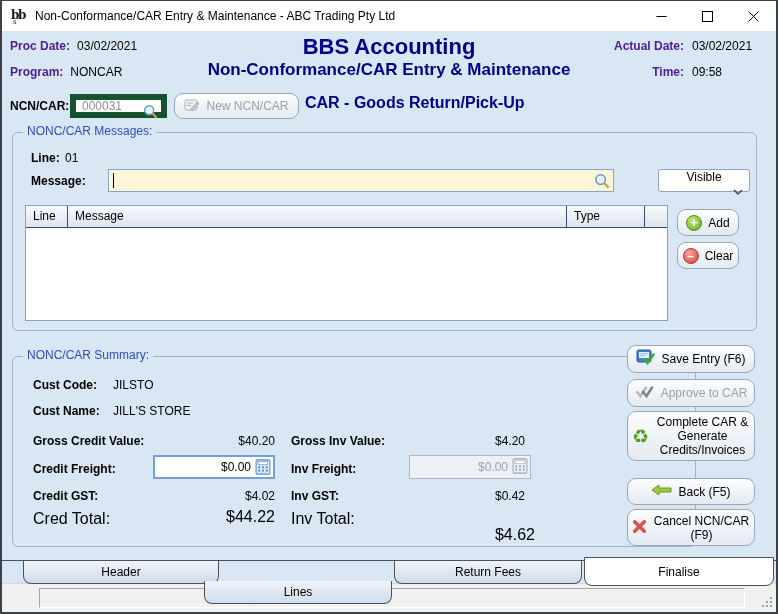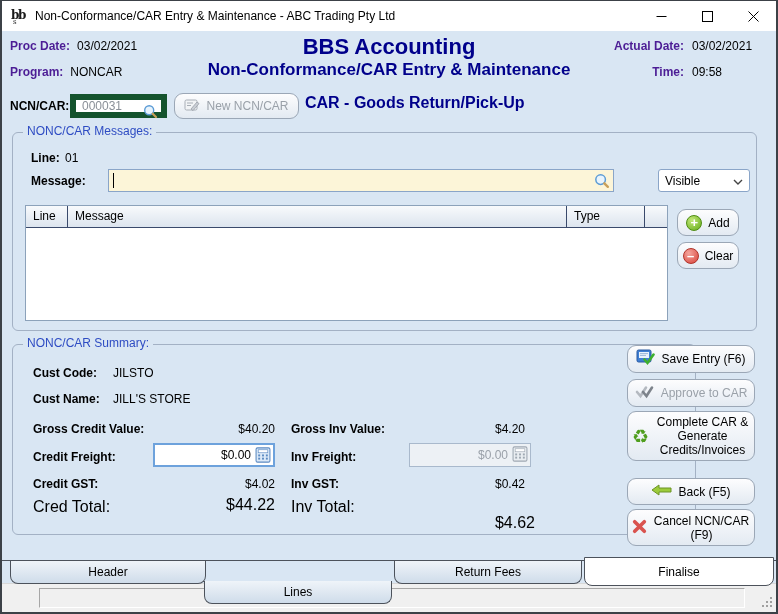--- a/index.html
+++ b/index.html
@@ -29,29 +29,29 @@
   .ncn-field input { position:absolute; left:0; top:0; width:100%; height:100%; border:none; outline:none; background:transparent; font-family:"Liberation Sans",sans-serif; font-size:12px; color:#8a9098; padding:0 20px 0 6px; }
   .ncn-field .mag { position:absolute; right:3px; top:4px; }
   .btn { border:1px solid #9ba7b6; border-radius:9px; background:linear-gradient(#fdfdfe,#e3eaf2); font-family:"Liberation Sans",sans-serif; font-size:12px; color:#000; display:flex; align-items:center; justify-content:center; gap:6px; cursor:pointer; }
   .btn.disabled { color:#9aa1a9; }
   .new-btn { position:absolute; left:172px; top:92px; width:125px; height:26px; }
   .mode-title { position:absolute; left:303px; top:93px; font-size:16px; font-weight:600; color:#00008B; }
   
   .group { position:absolute; border:1px solid #a3b1c4; border-radius:6px; }
   .legend { position:absolute; top:-9px; left:10px; background:#d9e6f3; padding:0 4px; font-size:12px; color:#2e4cc3; }
   .grp-messages { left:10px; top:131px; width:745px; height:199px; }
-  .grp-summary  { left:10px; top:343px; width:684px; height:191px; }
+  .grp-summary  { left:10px; top:355px; width:684px; height:191px; }
   .lbl { position:absolute; font-weight:bold; font-size:12px; color:#000; }
   .val { position:absolute; font-size:12px; color:#000; }
   
   .msg-field { position:absolute; left:95px; top:36px; width:506px; height:23px; background:#fcf5d8; border:1px solid #8aa5c8; }
   .msg-field input { position:absolute; left:0; top:0; width:100%; height:100%; border:none; outline:none; background:transparent; font-size:12px; padding:0 22px 0 6px; font-family:"Liberation Sans",sans-serif; }
   .msg-field .caret { position:absolute; left:4px; top:3px; width:1px; height:15px; background:#000; }
   .msg-field .mag { position:absolute; right:3px; top:3px; }
-  .type-select { position:absolute; left:645px; top:36px; width:92px; height:23px; background:#fff; border:1px solid #8aa5c8; border-radius:3px; display:flex; align-items:center; font-size:12px; padding:0 6px; cursor:pointer; }
+  .type-select { position:absolute; left:645px; top:36px; width:92px; height:23px; background:#fff; border:1px solid #8aa5c8; border-radius:3px; display:flex; align-items:center; font-size:12px; padding:0 6px; cursor:pointer;flex-direction:column; }
   .type-select .chev { margin-left:auto; }
   
   .msg-table { position:absolute; left:12px; top:72px; width:643px; height:116px; background:#fff; border:1px solid #8ca2ba; }
   .thead { display:flex; height:22px; background:linear-gradient(#f8fafc,#dce4ee); border-bottom:1px solid #39496b; }
   .th { font-size:12px; color:#000; padding:3px 0 12px 7px; border-right:1px solid #39496b; }
   .th.c-line { width:42px; }
   .th.c-msg { flex:1; }
   .th.c-type { width:78px; }
   .th.c-x { width:22px; border-right:none; }
   .side-btn { position:absolute; width:62px; height:27px; }
@@ -307,21 +307,21 @@
   <button class="btn action" style="top:508px; height:37px;">
     <span>
       <svg width="15" height="15" viewBox="0 0 14 14">
         <path d="M2.5 2.5 L11.5 11.5 M11.5 2.5 L2.5 11.5" stroke="#d9534f" stroke-width="3.4" stroke-linecap="round"></path>
       </svg>
     </span>
     <span style="flex:1;">Cancel NCN/CAR (F9)</span>
   </button>
 
   <div class="tabline"></div>
-  <div class="tab" style="left:8px; width:196px;">
+  <div class="tab" style="left:21px; width:196px;">
     <span>Header</span>
   </div>
   <div class="tab" style="left:202px; width:188px;margin-top:20px;">
     <span>Lines</span>
   </div>
   <div class="tab" style="left:392px; width:188px;">
     <span>Return Fees</span>
   </div>
   <div class="tab active" style="left:582px; width:190px;">
     <span>Finalise</span>

